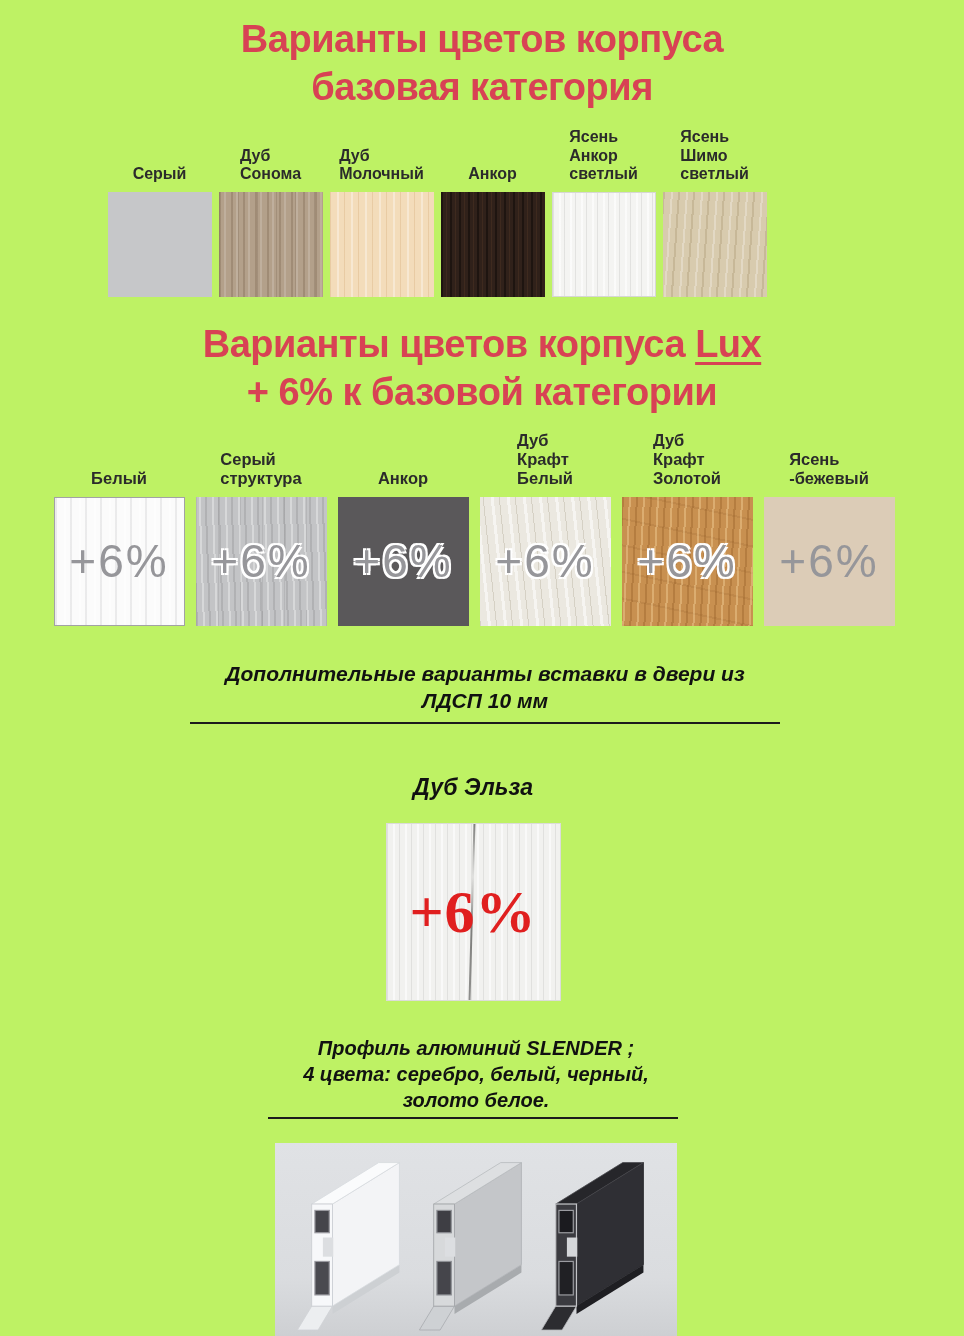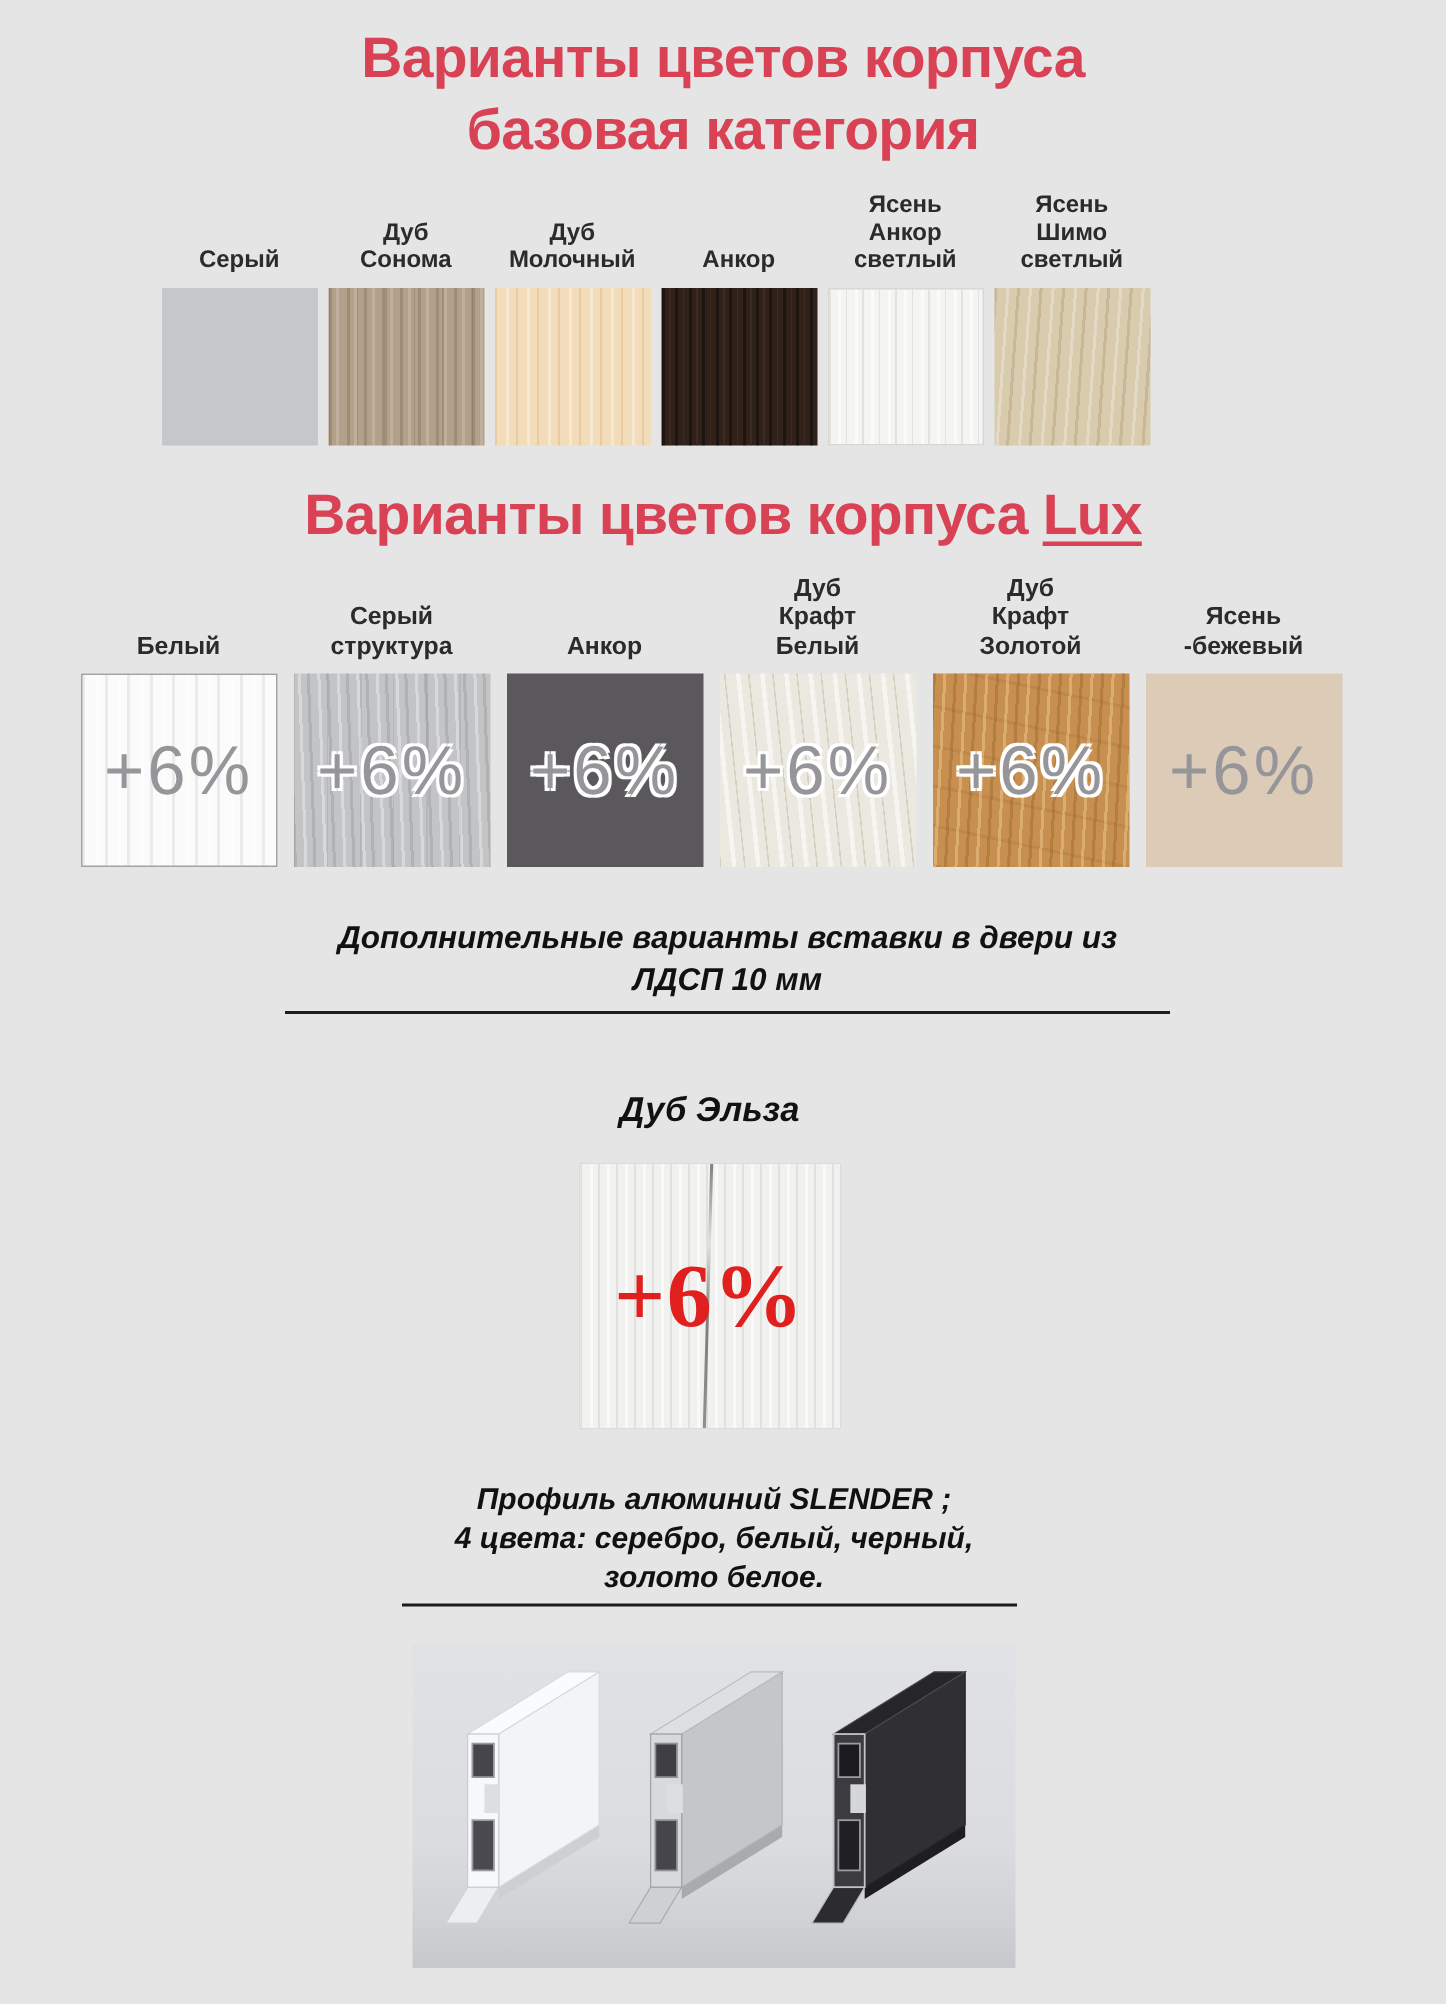--- a/index.html
+++ b/index.html
@@ -1,30 +1,30 @@
 <!DOCTYPE html>
 <html><head>
 <meta charset="utf-8">
 <style>
   html,body{margin:0;padding:0;background:#ffffff;}
   body{width:964px;height:1336px;overflow:hidden;font-family:"Liberation Sans",sans-serif;-webkit-font-smoothing:antialiased;}
-  .page{position:relative;width:964px;height:1336px;background:#e5e5e5;}
+  .page{position:relative;width:964px;height:1336px;background:#bef264;}
 
   
   .big-title{margin:0;padding-top:16px;text-align:center;color:#d84254;font-weight:700;
              font-size:38px;line-height:1.26;letter-spacing:-0.5px;white-space:pre-line;}
   .big-title .u{text-decoration:underline;text-underline-offset:5px;}
   .big-title.lux{padding-top:0;margin-top:24px;}
 
   
   .row{display:flex;justify-content:center;align-items:flex-end;}
   .row1{margin-top:14px;gap:7px;transform:translateX(-45px);}
   .row2{margin-top:10px;gap:11px;transform:translateX(-8px);}
   .cell{display:flex;flex-direction:column;align-items:center;}
-  .cap{display:flex;align-items:flex-end;justify-content:center;text-align:center;
+  .cap{display:flex;align-items:flex-end;justify-content:center;text-align:left;
        font-weight:700;color:#2b2b2b;font-size:16px;line-height:1.16;white-space:pre-line;
        padding-bottom:8px;}
   .row1 .cap{height:58px;}
   .row2 .cap{height:62px;font-size:16.5px;}
   .sw{position:relative;box-sizing:border-box;}
   .row1 .sw{width:104px;height:105px;}
   .row2 .sw{width:131px;height:129px;display:flex;align-items:center;justify-content:center;}
 
   
   .sw-gray{}
@@ -118,21 +118,21 @@
       <div class="sw sw-ash-ankor" style="background-color: rgb(244, 244, 242);"></div>
     </div>
     <div class="cell">
       <div class="cap">Ясень
 Шимо
 светлый</div>
       <div class="sw sw-ash-shimo" style="background-color: rgb(216, 203, 174);"></div>
     </div>
   </div>
 
-  <h1 class="big-title lux" style="color: rgb(216, 66, 84);"><span>Варианты цветов корпуса </span><span class="u">Lux</span><br></h1>
+  <h1 class="big-title lux" style="color: rgb(216, 66, 84);"><span>Варианты цветов корпуса </span><span class="u">Lux</span><br><span>+ 6% к базовой категории</span></h1>
 
   <div class="row row2">
     <div class="cell">
       <div class="cap">Белый</div>
       <div class="sw sw-white" style="background-color: rgb(251, 251, 251);">
         <span class="plus">+6%</span>
       </div>
     </div>
     <div class="cell">
       <div class="cap">Серый

